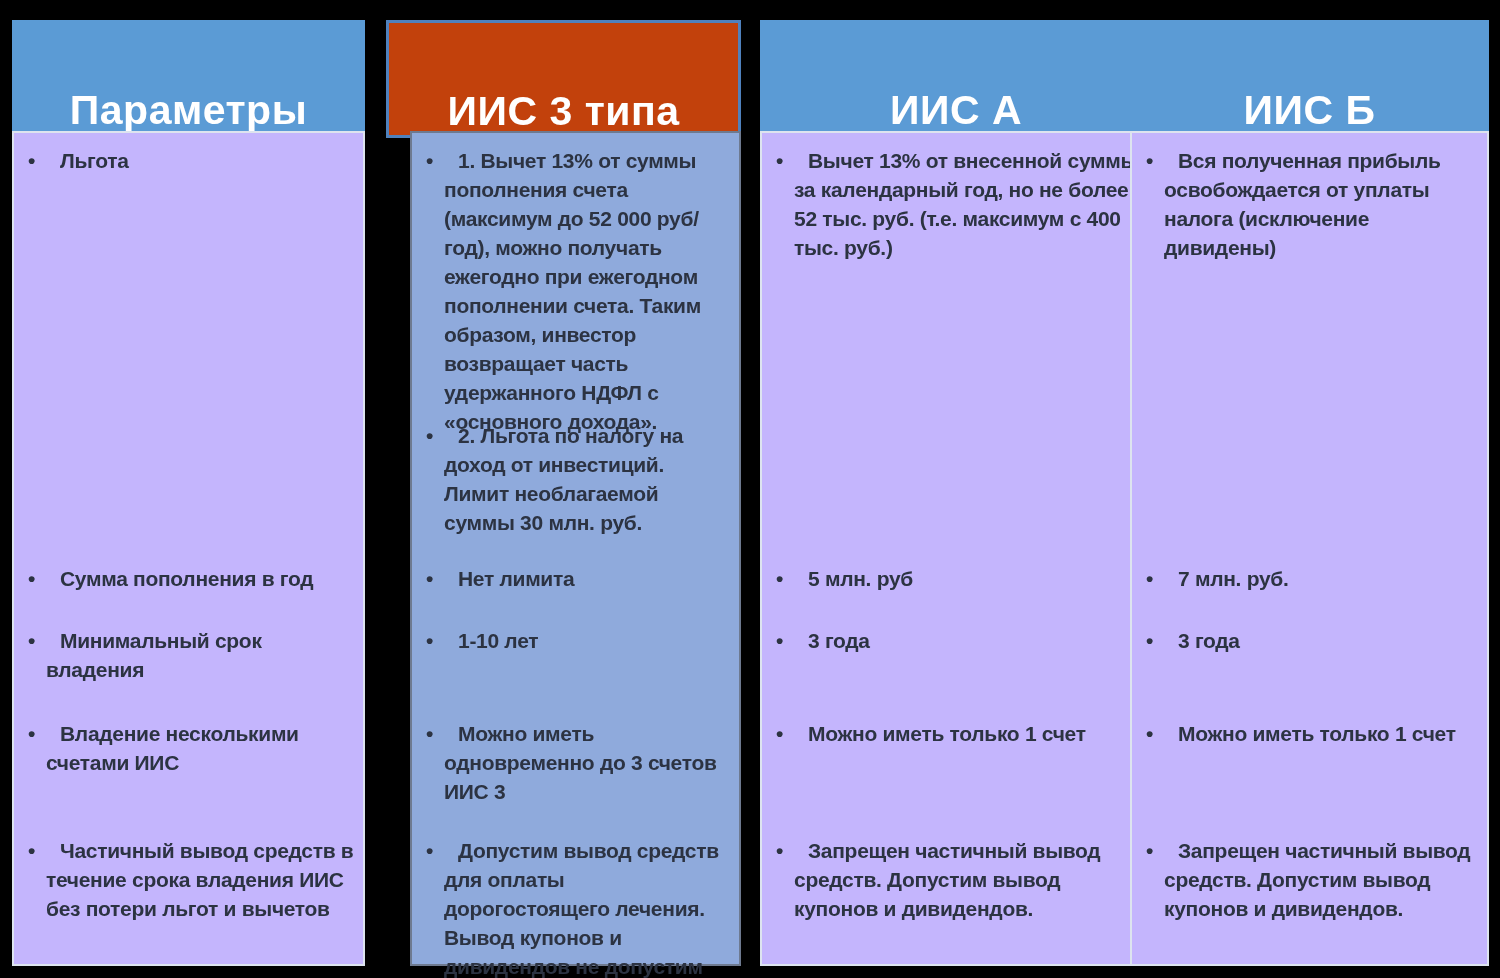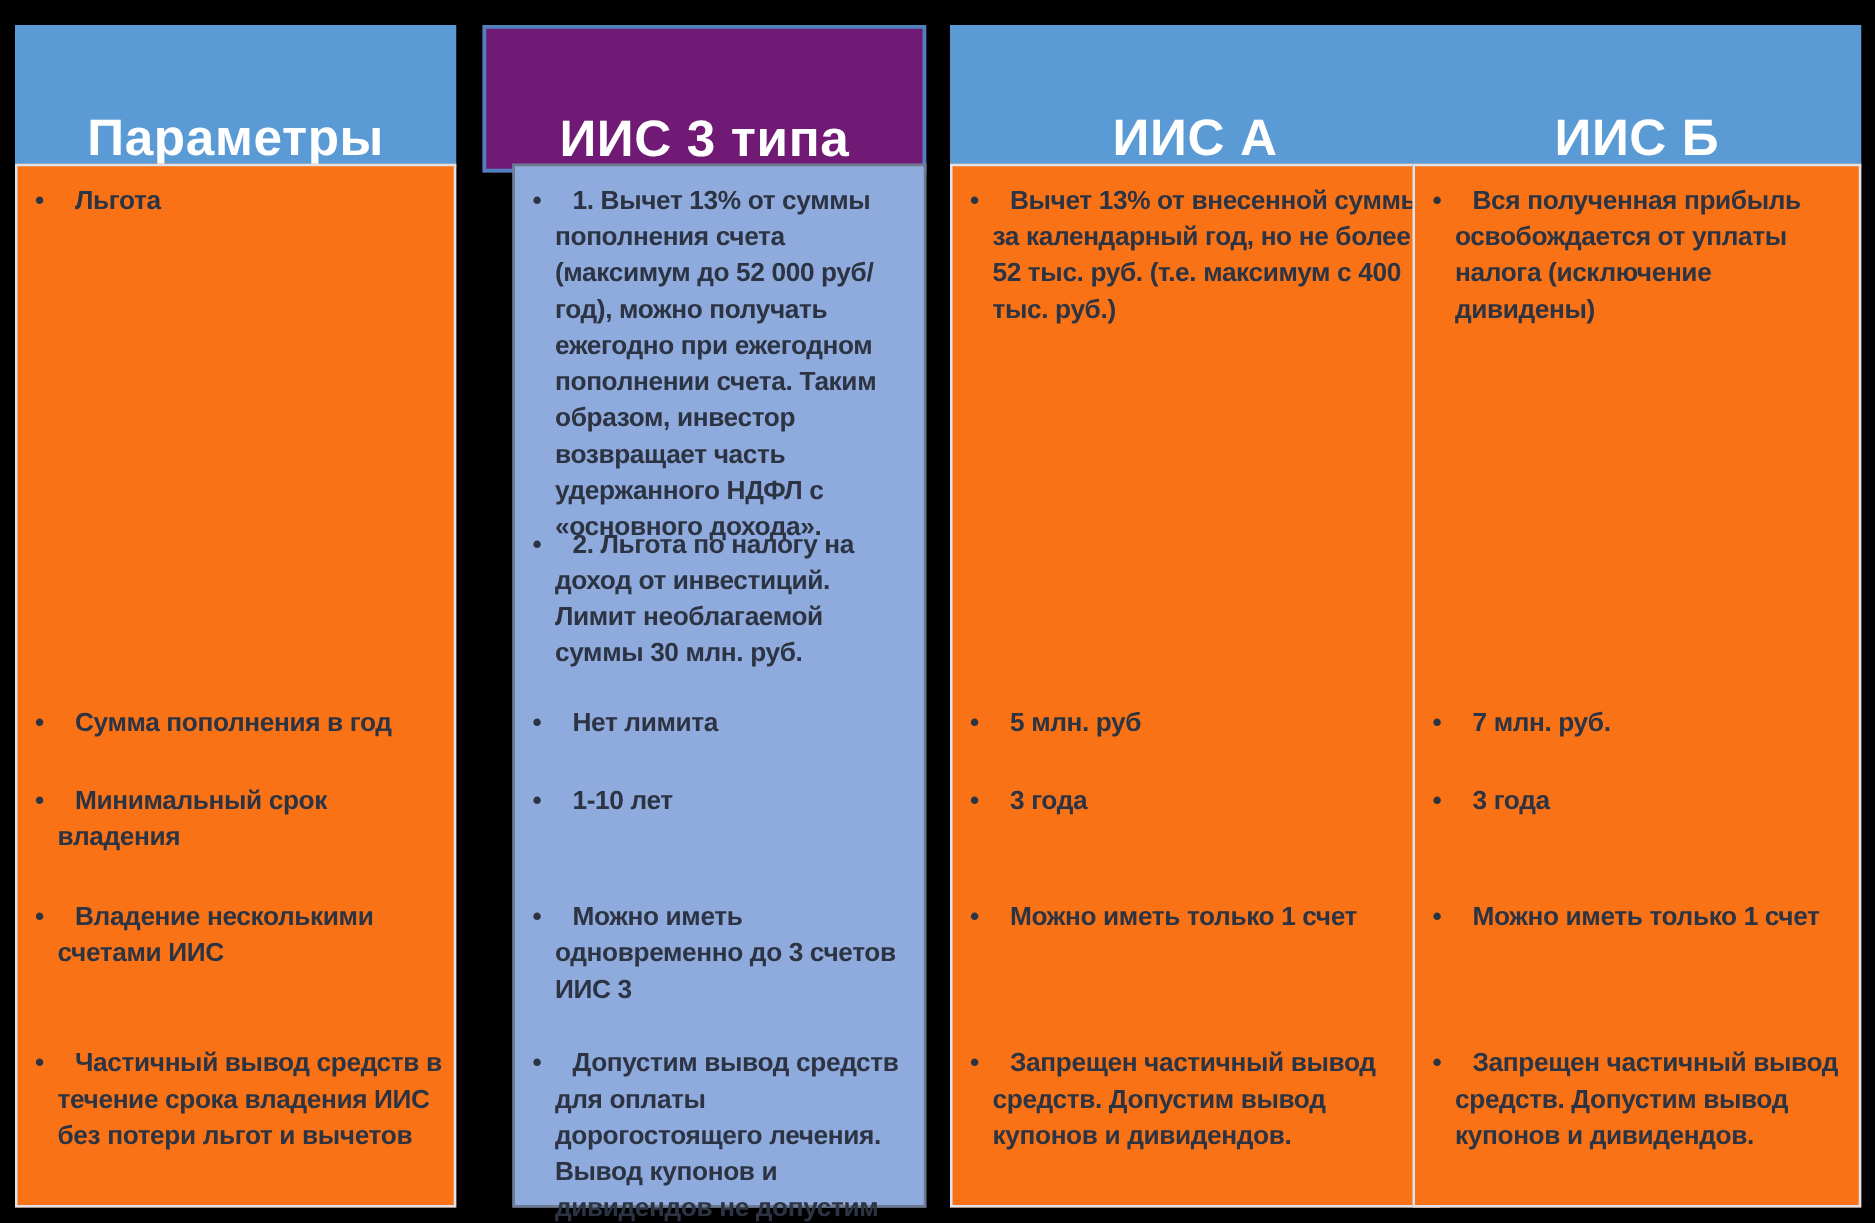--- a/index.html
+++ b/index.html
@@ -33,31 +33,31 @@
     font-weight: bold;
     font-size: 41px;
     letter-spacing: 0.5px;
     display: flex;
     align-items: flex-end;
     justify-content: center;
     box-sizing: border-box;
     margin-top: 12px;
   }
   .col.dark .hdr {
-    background: #701a75;
+    background: #c2410c;
     border: 3px solid #4f81bd;
     height: 118px;
   }
 
   .bdy {
     position: absolute;
     top: 131px;
     left: 0; right: 0;
     height: 835px;
-    background: #f97316;
+    background: #c4b5fd;
     border: 2px solid #dde4ef;
     box-sizing: border-box;
   }
   .col.dark .bdy {
     background: #8faadc;
     border-color: #6e7a90;
     margin-left: 24px;
   }
 
   .cell {

